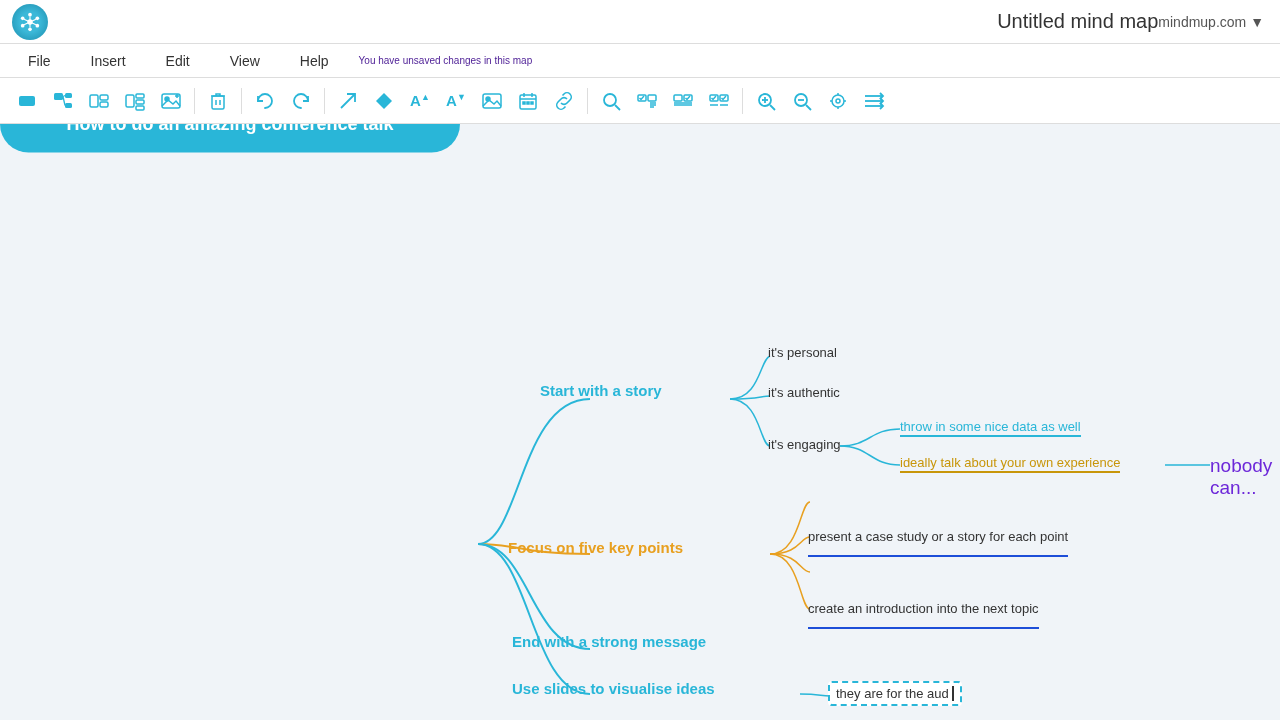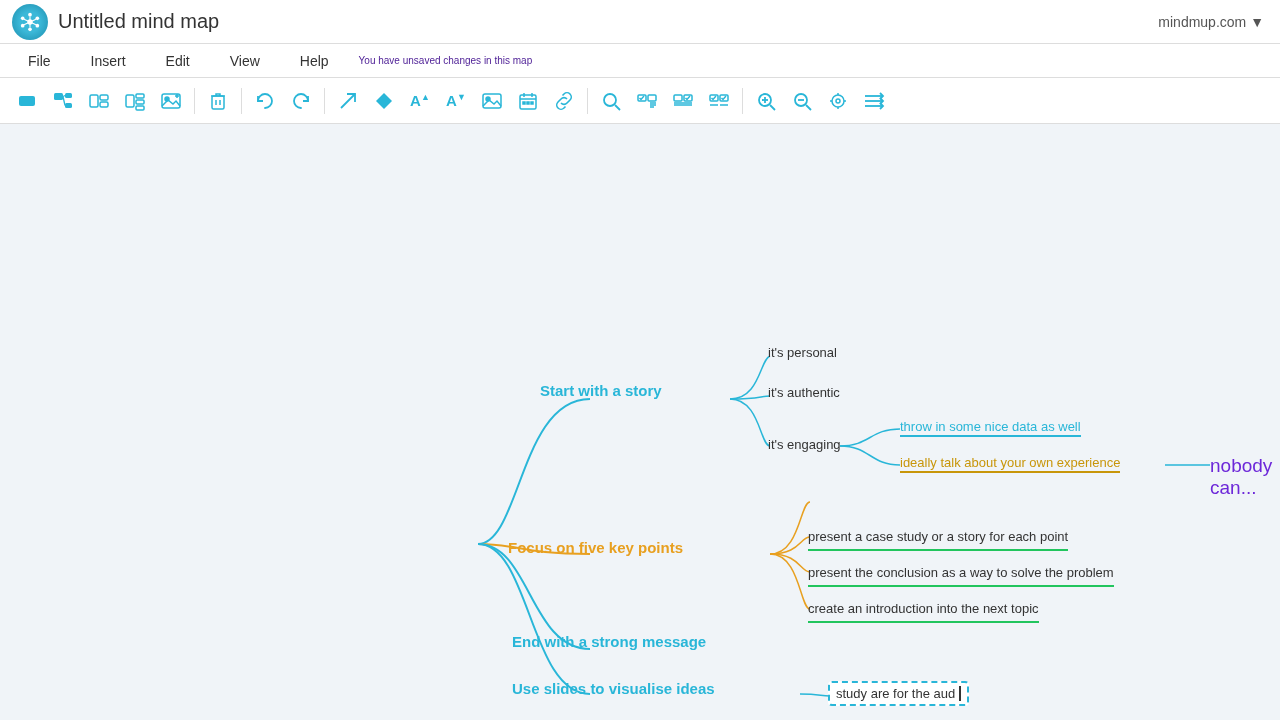--- a/index.html
+++ b/index.html
@@ -21,20 +21,21 @@
       display: flex; align-items: center; justify-content: center;
       margin-right: 10px;
       flex-shrink: 0;
     }
     #logo svg { width: 22px; height: 22px; }
     #title-text {
       font-size: 20px;
       color: #333;
       font-weight: normal;
       flex: 1;
+      text-align: right;
     }
     #mindmup-brand {
       font-size: 14px;
       color: #555;
       margin-right: 4px;
     }
 
     
     #menubar {
       display: flex;
@@ -141,21 +142,21 @@
 
     
     .offscreen-indicator {
       position: absolute;
       font-size: 19px;
       color: #6d28d9;
     }
 
     
     .underline-teal { border-bottom: 2px solid #29b6d8; padding-bottom: 1px; }
-    .underline-yellow { border-bottom: 2px solid #22c55e; padding-bottom: 5px; }
+    .underline-yellow { border-bottom: 2px solid #1d4ed8; padding-bottom: 11px; }
     .underline-gold { border-bottom: 2px solid #c8960a; padding-bottom: 1px; }
 
     .text-teal { color: #29b6d8; }
     .text-gold { color: #c8960a; }
   </style>
 </head>
 <body>
 
 <div id="titlebar">
   <div id="logo">
@@ -401,20 +402,23 @@
     <path d="M1165,341 C1200,341 1200,341 1210,341" fill="none" stroke="#29b6d8" stroke-width="1.5"></path>
 
     <path d="M770,430 C800,430 800,378 810,378" fill="none" stroke="#e8a020" stroke-width="1.5"></path>
     <path d="M770,430 C800,430 800,413 810,413" fill="none" stroke="#e8a020" stroke-width="1.5"></path>
     <path d="M770,430 C800,430 800,448 810,448" fill="none" stroke="#e8a020" stroke-width="1.5"></path>
     <path d="M770,430 C800,430 800,485 810,485" fill="none" stroke="#e8a020" stroke-width="1.5"></path>
 
     <path d="M800,570 C820,570 820,572 830,572" fill="none" stroke="#29b6d8" stroke-width="1.5"></path>
   </svg>
 
+  <div id="central-node">
+    <span>How to do an amazing conference talk</span>
+  </div>
 
   <div class="branch-label" style="left:540px; top:258px; color:#29b6d8;">
     <span>Start with a story</span>
   </div>
 
   <div class="leaf-node" style="left:768px; top:221px;">
     <span>it's personal</span>
   </div>
   <div class="leaf-node" style="left:768px; top:261px;">
     <span>it's authentic</span>
@@ -434,37 +438,34 @@
     <span>nobody can...</span>
   </div>
 
   <div class="branch-label" style="left:508px; top:415px; color:#e8a020;">
     <span>Focus on five key points</span>
   </div>
 
   <div class="leaf-node" style="left:808px; top:405px;">
     <span class="underline-yellow">present a case study or a story for each point</span>
   </div>
-  <div class="leaf-node" style="left:808px; top:441px;">
-    <span class="underline-yellow">present the conclusion as a way to solve the problem</span>
-  </div>
   <div class="leaf-node" style="left:808px; top:477px;">
     <span class="underline-yellow">create an introduction into the next topic</span>
   </div>
 
   <div class="branch-label" style="left:512px; top:509px; color:#29b6d8;">
     <span>End with a strong message</span>
   </div>
 
   <div class="branch-label" style="left:512px; top:556px; color:#29b6d8;">
     <span>Use slides to visualise ideas</span>
   </div>
 
   <div class="leaf-node-selected" style="left:828px; top:557px;">
-    <span>study are for the aud</span><span style="border-right:2px solid #333; animation: blink 1s step-end infinite;">&nbsp;</span>
+    <span>they are for the aud</span><span style="border-right:2px solid #333; animation: blink 1s step-end infinite;">&nbsp;</span>
   </div>
 
 </div>
 
 <style>
 @keyframes blink {
   0%, 100% { opacity: 1; }
   50% { opacity: 0; }
 }
 </style>

